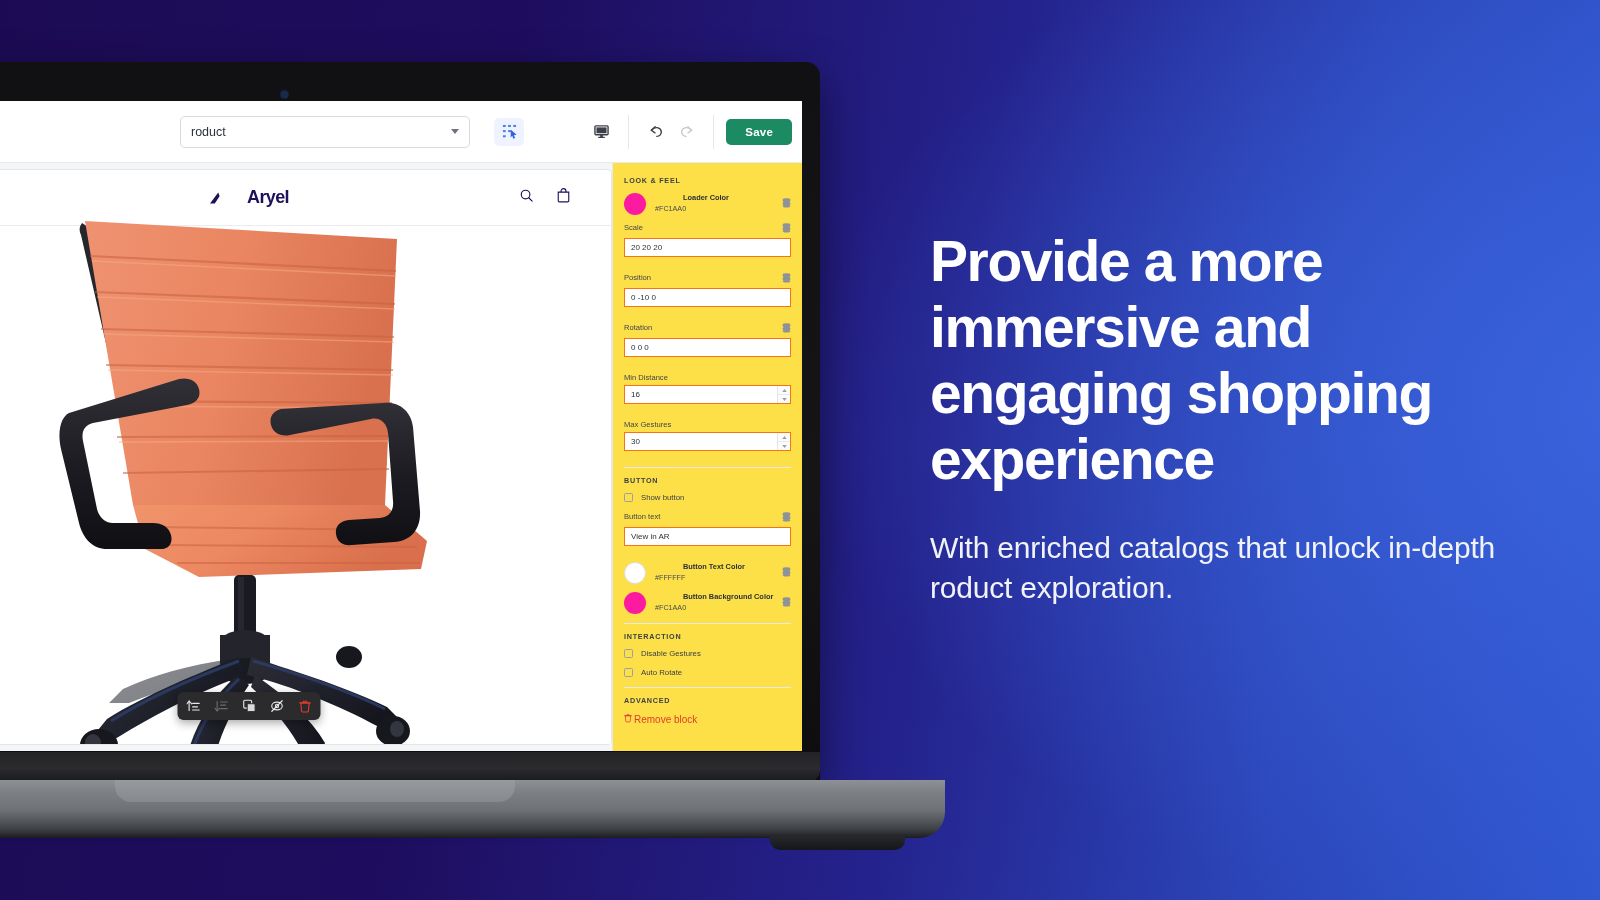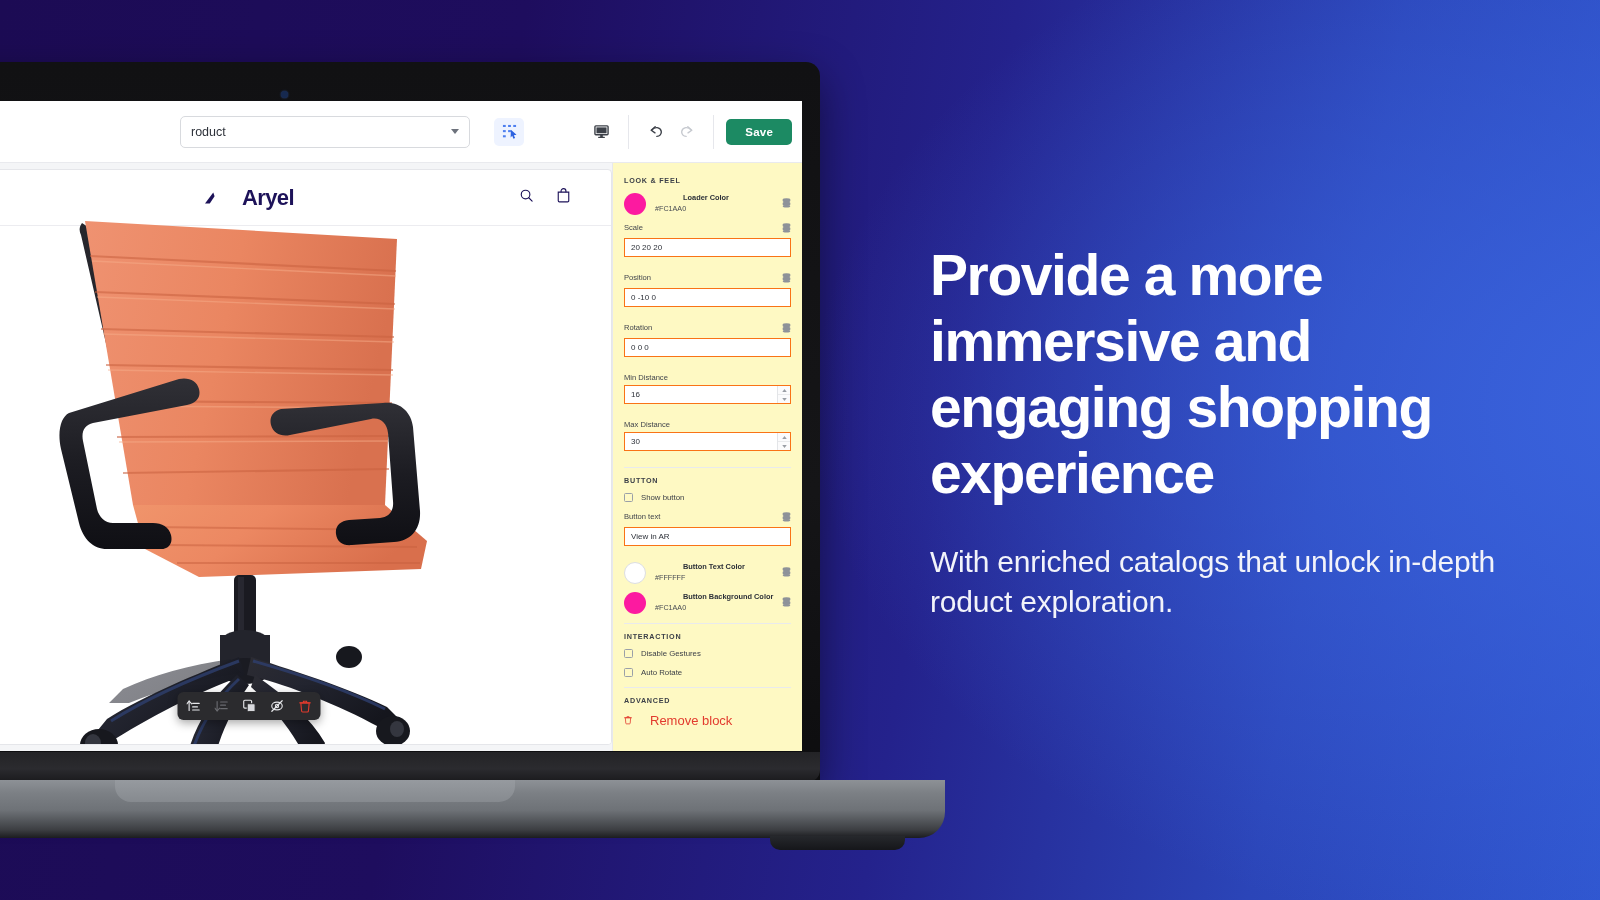--- a/index.html
+++ b/index.html
@@ -127,21 +127,21 @@
   }
   #store-header {
     height: 56px; flex: 0 0 56px;
     border-bottom: 1px solid #ececf0;
     display: flex; align-items: center;
     padding: 0 40px 0 0;
     position: relative;
   }
   #logo {
     position:absolute; left: 50%; transform: translateX(-50%);
-    font-size: 22px; font-weight: bold; color: #1d1259;
+    font-size: 18px; font-weight: bold; color: #1d1259;
     letter-spacing: -.6px;
     display:flex; align-items:center; gap:19px;
   }
   #store-icons { margin-left:auto; display:flex; gap:22px; align-items:center; }
 
   #stage { flex: 1; position: relative; background: #fff; }
 
   
   #chair { position:absolute; left: 50%; top: 50%; transform: translate(-50%,-50%); }
 
@@ -154,21 +154,21 @@
     height: 28px;
     display: flex; align-items: center;
     padding: 0 8px; gap: 13px;
     box-shadow: 0 3px 10px rgba(0,0,0,.35);
   }
   #block-toolbar .bt { display:flex; align-items:center; justify-content:center; width:15px;height:15px; }
 
   
   #panel {
     width: 190px; flex: 0 0 190px;
-    background: #fef9c3;
+    background: #fde047;
     border-left: 1px solid #e7e8ec;
     padding: 10px 11px 0 11px;
     overflow: hidden;
     font-size: 8px;
     color: #2f333b;
     position: relative;
   }
   .sec-title {
     font-size: 7.2px; font-weight: bold; letter-spacing: .75px;
     color: #3c4048; text-transform: uppercase;
@@ -196,26 +196,26 @@
     position:absolute; right:1px; top:1px; bottom:1px; width: 13px;
     border-left: 1px solid #e3e5e8;
     display:flex; flex-direction:column;
   }
   .spin-btn { flex:1; display:flex; align-items:center; justify-content:center; background:#fbfbfc; }
   .spin-btn:first-child { border-bottom: 1px solid #e9eaec; }
   .sep { height:1px; background:#e9eaed; margin: 9px 0 8px 0; }
   .check-row { display:flex; align-items:center; margin-bottom: 10px; }
   .cbox { width: 9px; height: 9px; border: 1px solid #9aa0a8; border-radius: 1.5px; flex:0 0 9px; }
   .check-label { margin-left: 8px; font-size: 7.8px; color:#3a3e46; }
-  #remove-block { display:flex; align-items:center; gap:18px; color:#e23b2e; font-size:13px; margin-top: 5px; }
+  #remove-block { display:flex; align-items:center; gap:2px; color:#e23b2e; font-size:10px; margin-top: 5px; }
 
   
   #copy {
     position: absolute;
-    left: 930px; top: 242px;
+    left: 930px; top: 228px;
     width: 620px;
   }
   #headline {
     color:#fff; font-weight: bold;
     font-size: 57px; line-height: 1.16;
     letter-spacing: -1.4px;
   }
   #subcopy {
     color:#f2f3fa;
     font-size: 30px; line-height: 1.33;
@@ -555,21 +555,21 @@
                   <div class="spin-btn">
                     <svg width="5" height="3" viewBox="0 0 6 4">
                         <path d="M3 4 L0 0 L6 0 Z" fill="#9a9ea5"></path>
                       </svg>
                   </div>
                 </div>
               </div>
             </div>
 
             <div class="field">
-              <span class="field-label">Max Distance</span>
+              <span class="field-label">Max Gestures</span>
               <div class="num-wrap">
                 <div class="input">30</div>
                 <div class="spinner">
                   <div class="spin-btn">
                     <svg width="5" height="3" viewBox="0 0 6 4">
                         <path d="M3 0 L6 4 L0 4 Z" fill="#9a9ea5"></path>
                       </svg>
                   </div>
                   <div class="spin-btn">
                     <svg width="5" height="3" viewBox="0 0 6 4">

